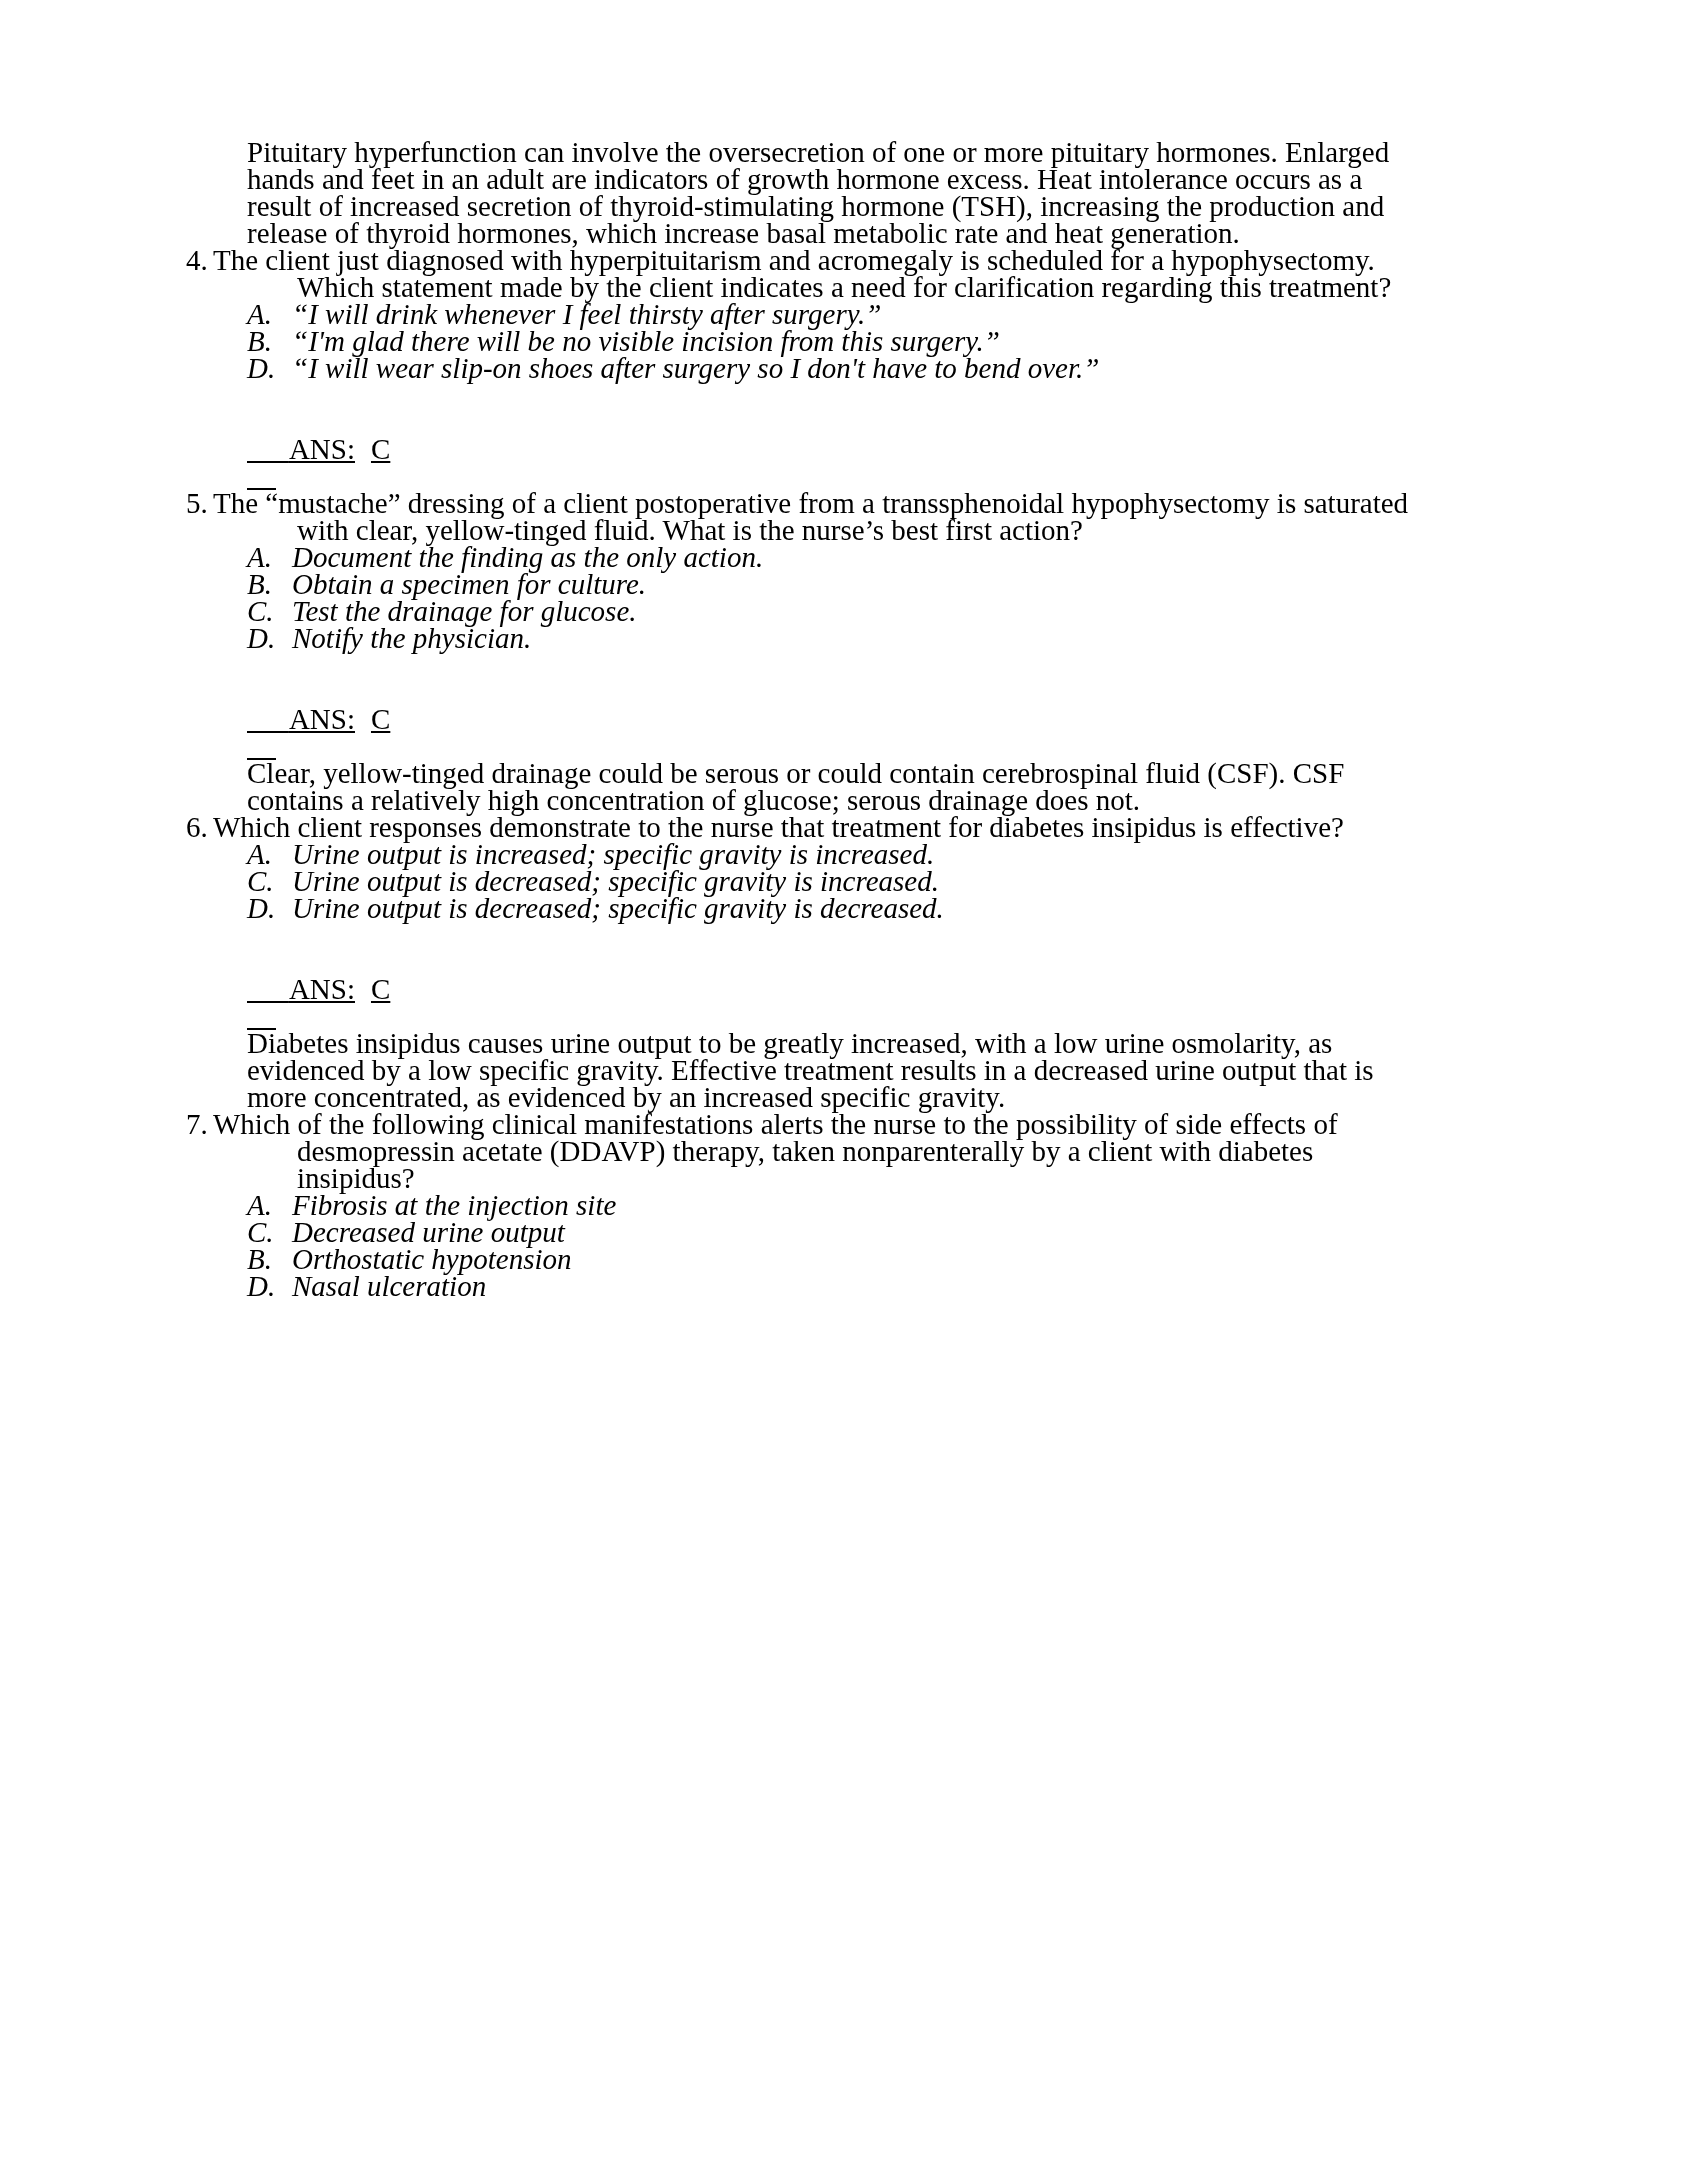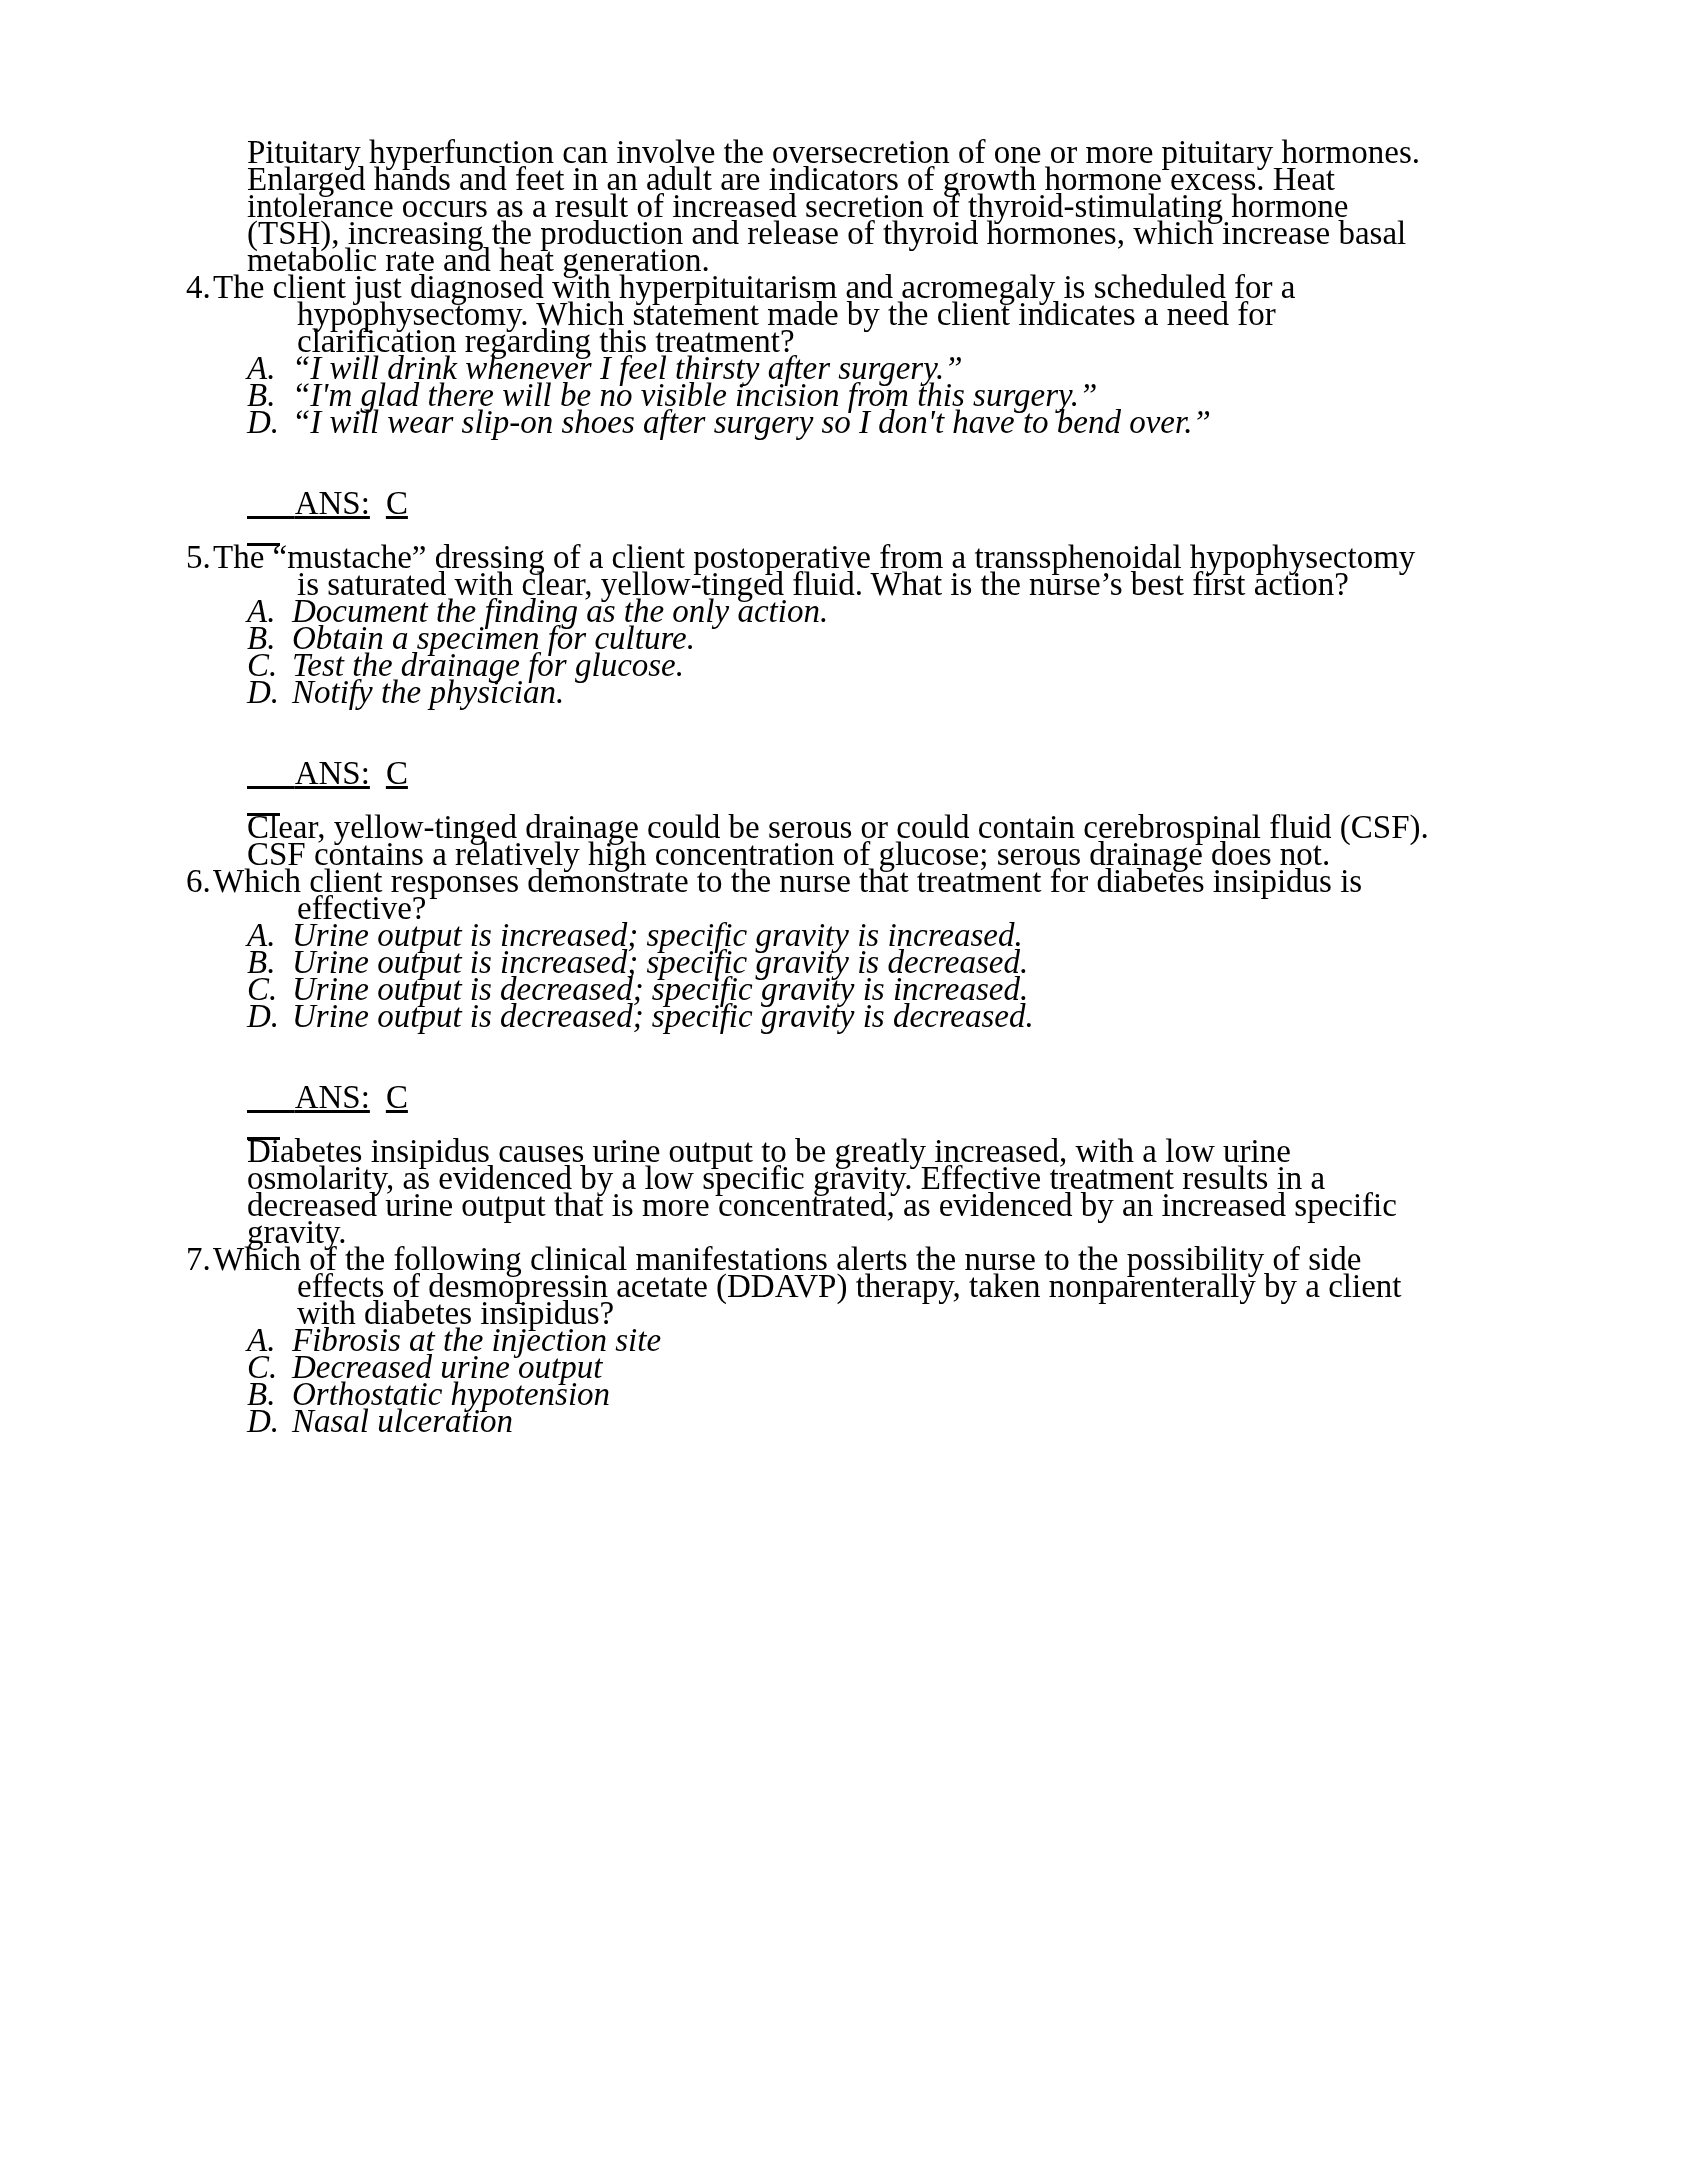--- a/index.html
+++ b/index.html
@@ -17,21 +17,21 @@
     overflow: hidden;
   }
   .page {
     width: 1683px;
     height: 2178px;
     box-sizing: border-box;
     padding: 139px 252px 0 186px;
     background: #ffffff;
   }
   .doc-body {
-    font-size: 33px;
+    font-size: 29px;
     line-height: 27px;
   }
 
   
   .rationale {
     margin: 0 0 0 61px;
     padding: 0;
     text-align: left;
   }
 
@@ -135,23 +135,20 @@
     <div class="rationale">Clear, yellow-tinged drainage could be serous or could contain cerebrospinal fluid (CSF). CSF contains a relatively high concentration of glucose; serous drainage does not.</div>
 
     <div class="question">
       <span class="qnum">6.</span>
       <span class="qtext">Which client responses demonstrate to the nurse that treatment for diabetes insipidus is effective?</span>
     </div>
     <div class="option">
       <span class="olabel">A.</span><span class="otext">Urine output is increased; specific gravity is increased.</span>
     </div>
     <div class="option">
-      <span class="olabel">B.</span><span class="otext">Urine output is increased; specific gravity is decreased.</span>
-    </div>
-    <div class="option">
       <span class="olabel">C.</span><span class="otext">Urine output is decreased; specific gravity is increased.</span>
     </div>
     <div class="option">
       <span class="olabel">D.</span><span class="otext">Urine output is decreased; specific gravity is decreased.</span>
     </div>
     <div class="blank-line">&nbsp;</div>
     <div class="ans-line">
       <span class="ans-label">ANS:</span><span class="ans-gap"></span><span class="ans-value">C</span>
     </div>
     <div class="rationale">Diabetes insipidus causes urine output to be greatly increased, with a low urine osmolarity, as evidenced by a low specific gravity. Effective treatment results in a decreased urine output that is more concentrated, as evidenced by an increased specific gravity.</div>

